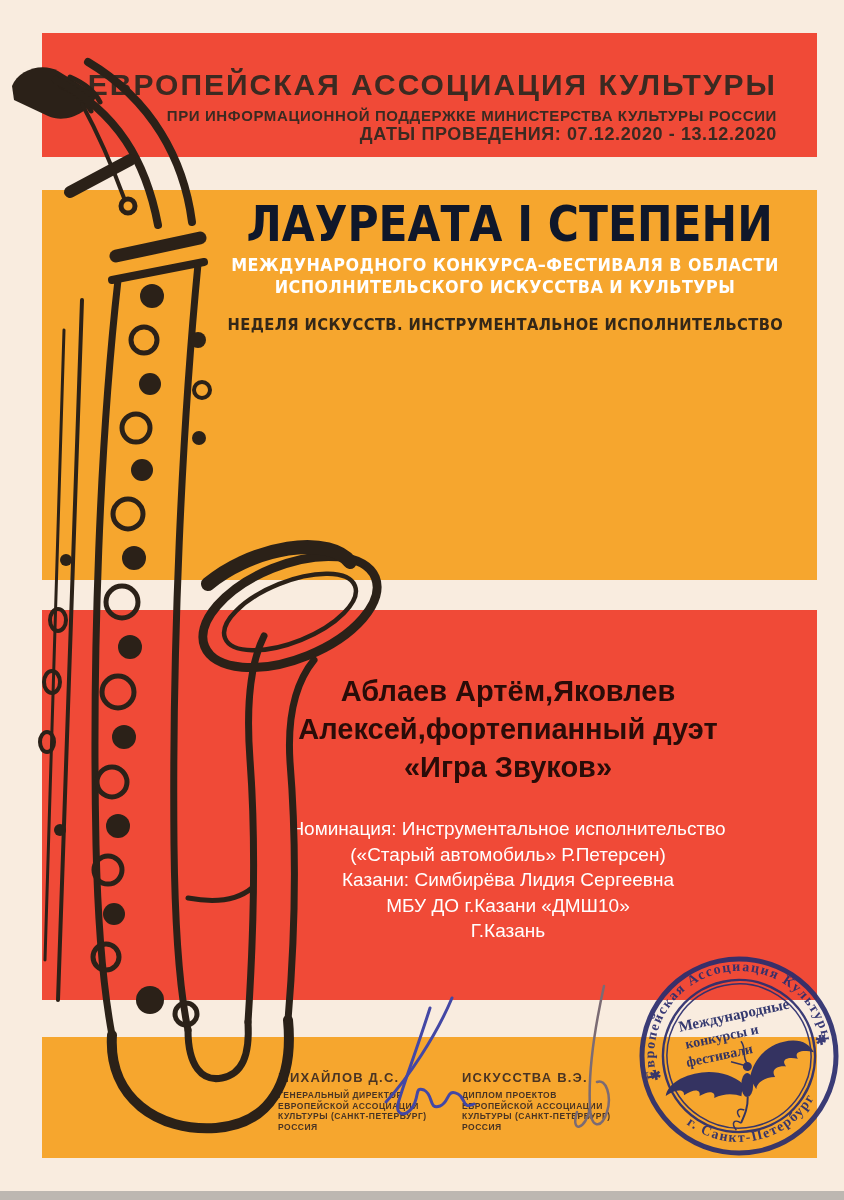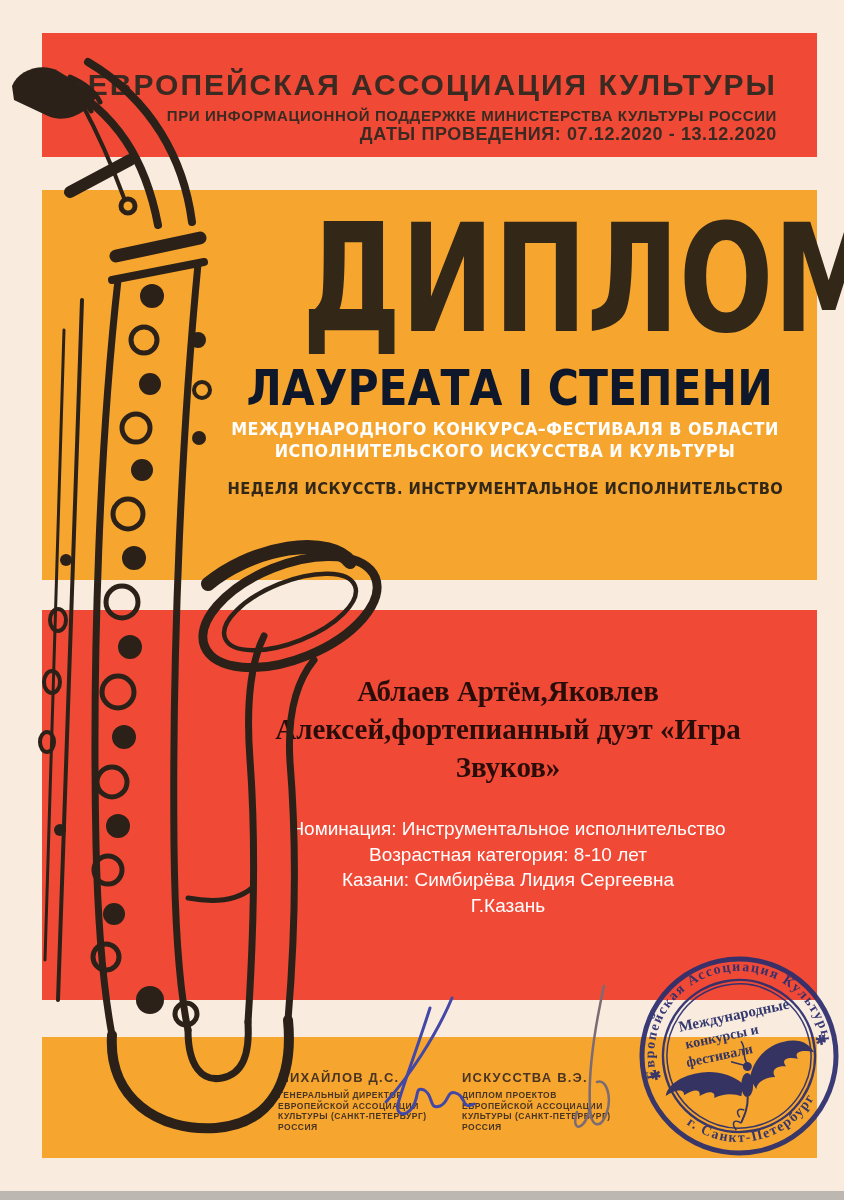--- a/index.html
+++ b/index.html
@@ -68,21 +68,21 @@
   }
   .week-line span{display:inline-block;transform:scaleX(.95);transform-origin:50% 50%;}
   
   .red-mid{
     left:42px;top:610px;width:775px;height:390px;
     background:#f04a37;
   }
   .recipient{
     position:absolute;left:216px;top:62px;width:500px;
     text-align:center;
-    font-family:Liberation Serif, serif;
+    font-family:Liberation Sans, sans-serif;
     font-size:29px;font-weight:bold;line-height:38px;
     color:#2a0c08;
   }
   .details{
     position:absolute;left:166px;top:206px;width:600px;
     text-align:center;
     font-family:Liberation Sans, sans-serif;
     font-size:19px;line-height:25.5px;
     color:#ffffff;
   }
@@ -112,36 +112,36 @@
 <div class="page">
 
   <div class="block header-banner">
     <div class="header-title">ЕВРОПЕЙСКАЯ АССОЦИАЦИЯ КУЛЬТУРЫ</div>
     <div class="header-sub">ПРИ ИНФОРМАЦИОННОЙ ПОДДЕРЖКЕ МИНИСТЕРСТВА КУЛЬТУРЫ РОССИИ</div>
     <div class="header-sub2">ДАТЫ ПРОВЕДЕНИЯ: 07.12.2020 - 13.12.2020</div>
   </div>
 
   <div class="block orange-top">
     <div class="orange-content">
-      <div class="big-title"><span>ДИПЛОМ</span></div>
       <div class="laureate"><span>ЛАУРЕАТА I СТЕПЕНИ</span></div>
       <div class="desc-lines">
         <div>МЕЖДУНАРОДНОГО КОНКУРСА–ФЕСТИВАЛЯ В ОБЛАСТИ</div>
         <div>ИСПОЛНИТЕЛЬСКОГО ИСКУССТВА И КУЛЬТУРЫ</div>
       </div>
       <div class="week-line"><span>НЕДЕЛЯ ИСКУССТВ. ИНСТРУМЕНТАЛЬНОЕ ИСПОЛНИТЕЛЬСТВО</span></div>
     </div>
   </div>
 
   <div class="block red-mid">
     <div class="recipient">Аблаев Артём,Яковлев Алексей,фортепианный дуэт «Игра Звуков»</div>
     <div class="details">
       <div>Номинация: Инструментальное исполнительство</div>
-      <div>Возрастная категория: 8-10 лет</div>
+      <div>(«Старый автомобиль» Р.Петерсен)</div>
       <div>Казани: Симбирёва Лидия Сергеевна</div>
+      <div>МБУ ДО г.Казани «ДМШ10»</div>
       <div>Г.Казань</div>
     </div>
   </div>
 
   <div class="block orange-bottom">
     <div class="signer signer-1">
       <div class="signer-name">МИХАЙЛОВ Д.С.</div>
       <div class="signer-role">
         <div>ГЕНЕРАЛЬНЫЙ ДИРЕКТОР</div>
         <div>ЕВРОПЕЙСКОЙ АССОЦИАЦИИ</div>

